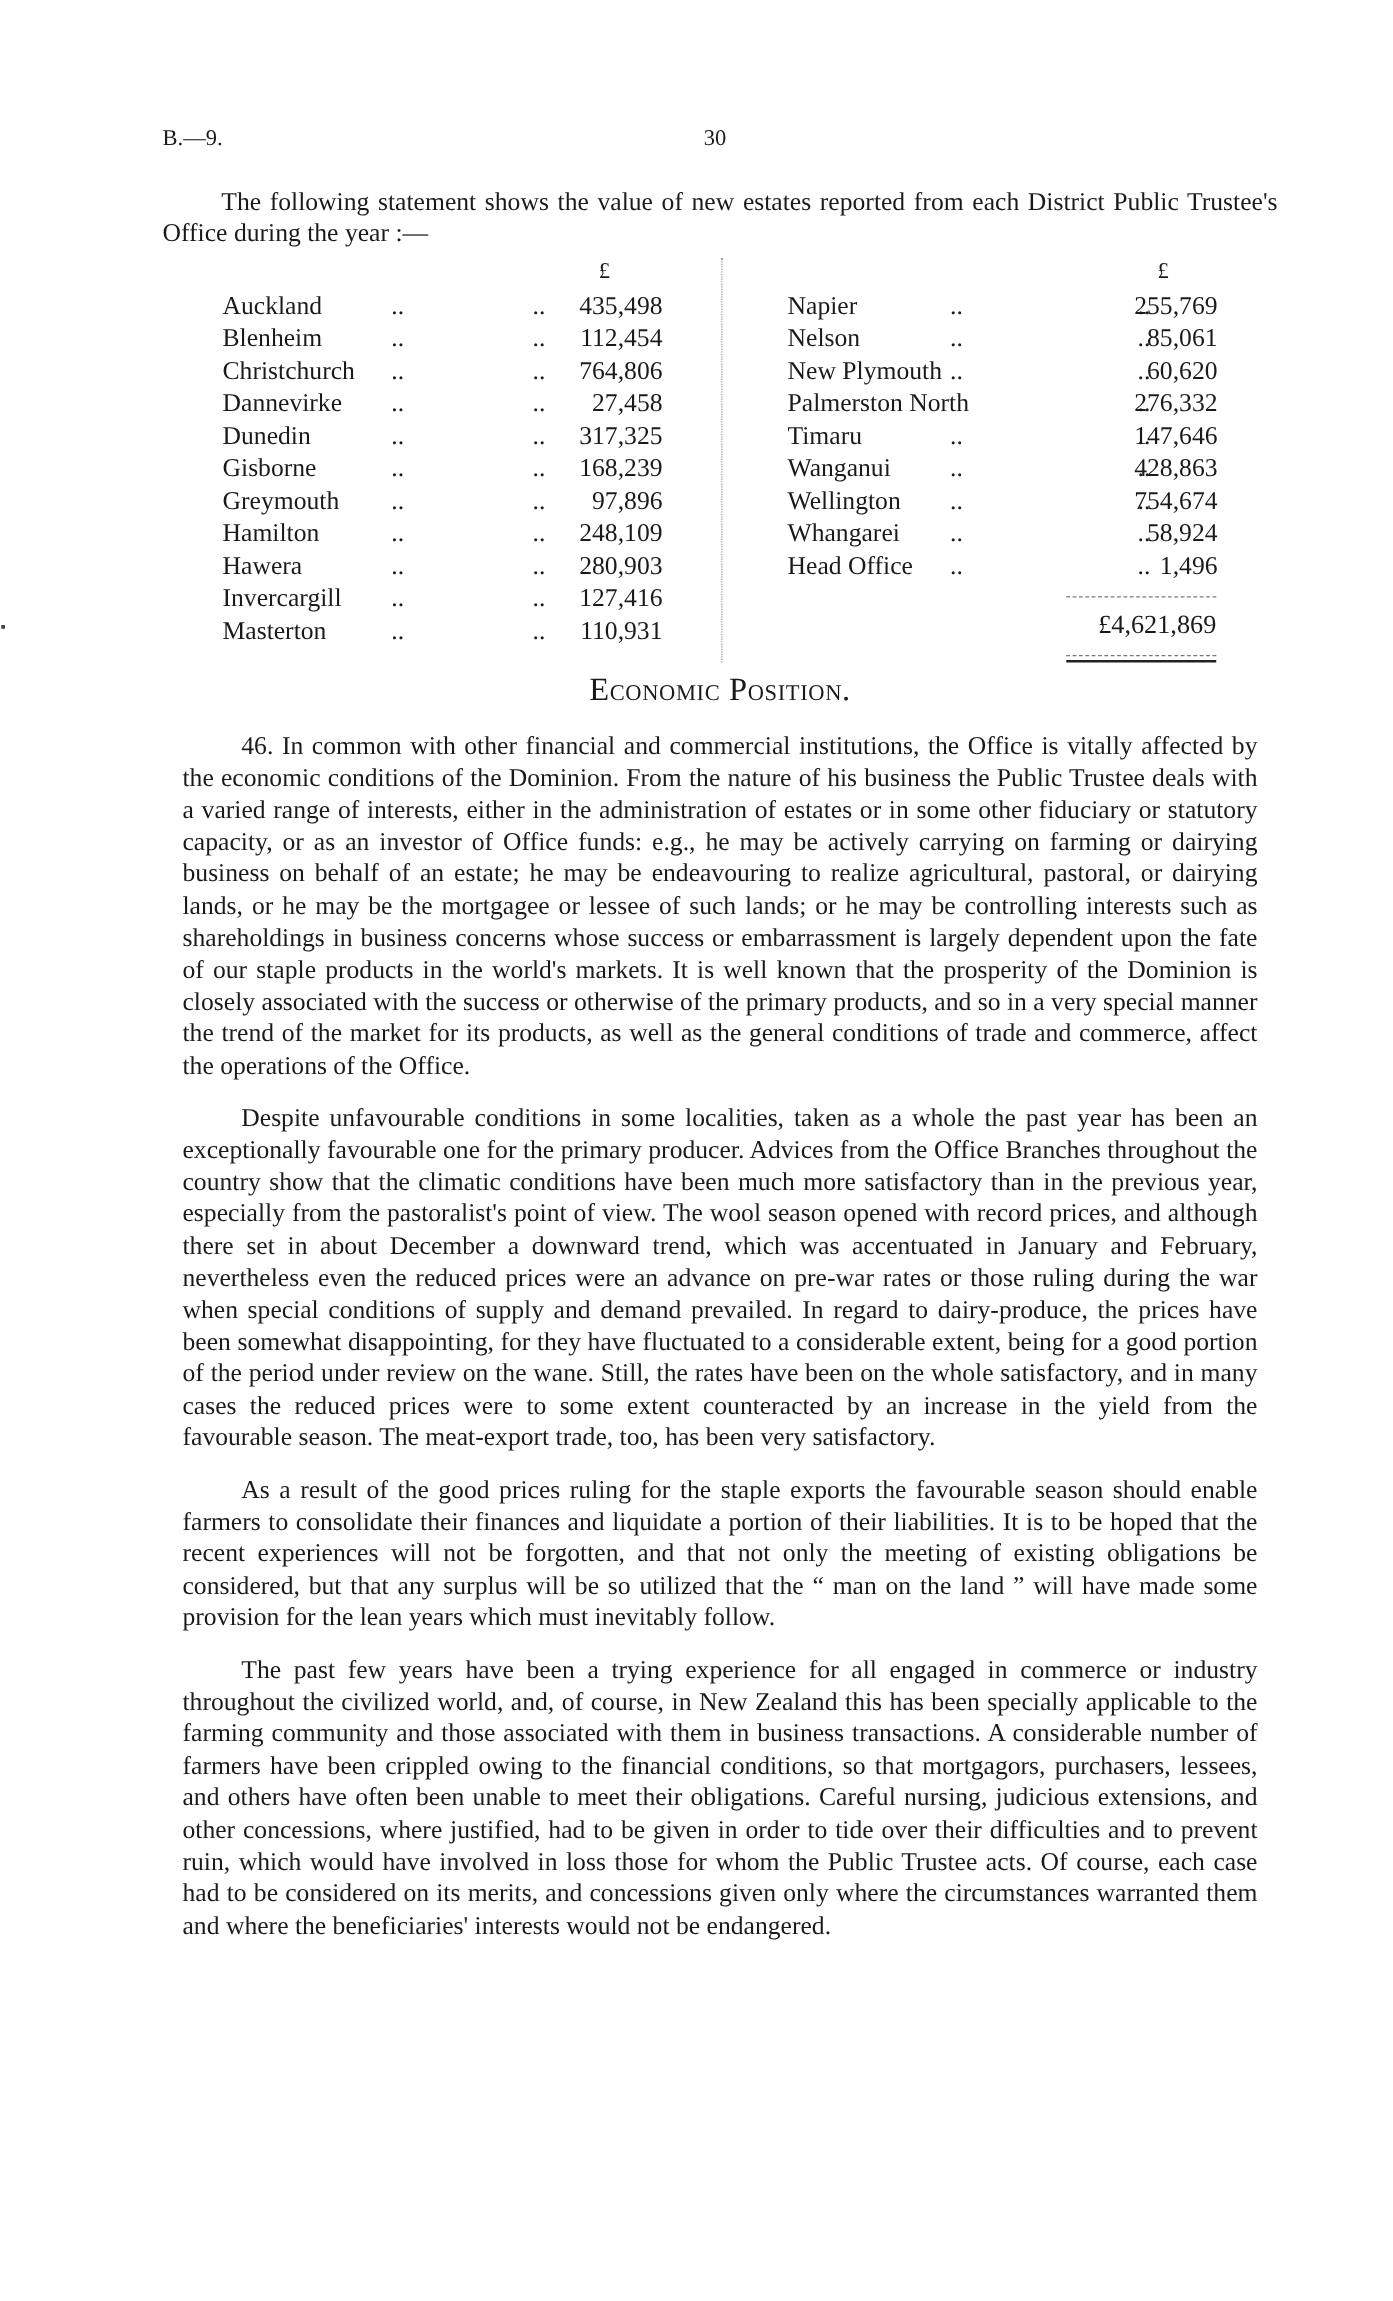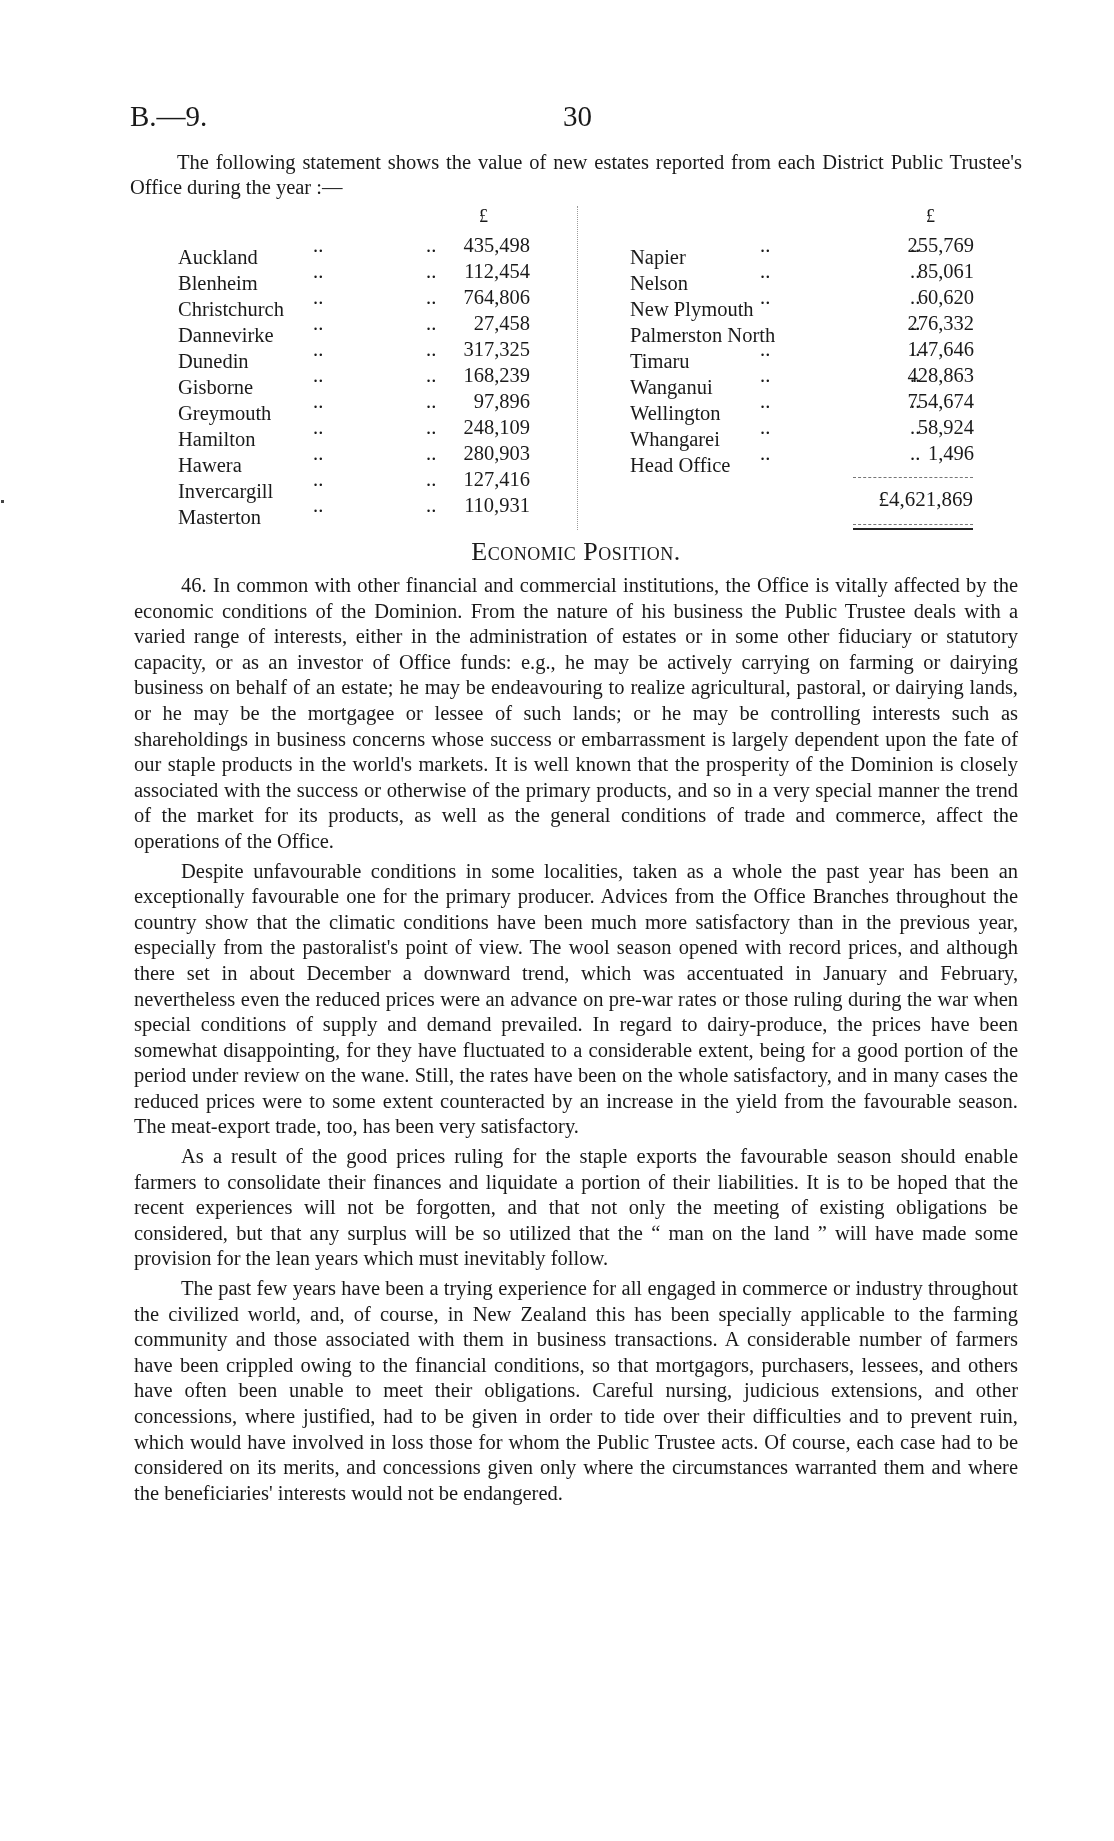--- a/index.html
+++ b/index.html
@@ -1,46 +1,46 @@
 <!DOCTYPE html>
 <html><head>
 <meta charset="utf-8">
 <style>
   html, body { margin: 0; padding: 0; background: #ffffff; }
   body { width: 1114px; height: 1841px; position: relative; overflow: hidden;
          font-family: "Liberation Serif", "DejaVu Serif", serif; color: #1a1a1a; }
   .abs { position: absolute; }
-  .hdr { font-size: 29px; top: 100px; }
+  .hdr { font-size: 18px; top: 100px; }
   #hdr-ref { left: 130px; }
   #hdr-page { left: 563px; }
   .intro { left: 130px; width: 892px; top: 150px; font-size: 20.5px; line-height: 25px;
            text-align: justify; text-align-last: left; }
   .intro .first { text-indent: 47px; }
   .pound { font-size: 18px; top: 206px; }
   #pound-left { left: 479px; }
   #pound-right { left: 926px; }
   .tbl { top: 232px; font-size: 20.5px; }
   .row { height: 26px; line-height: 26px; position: relative; white-space: nowrap; }
   #tbl-left { left: 178px; width: 352px; }
   #tbl-right { left: 630px; width: 344px; }
-  .row .nm { position: absolute; left: 0; margin-top: 12px; }
+  .row .nm { position: absolute; left: 0; }
   .row .d1 { position: absolute; }
   .row .d2 { position: absolute; }
   #tbl-left .d1 { left: 135px; } #tbl-left .d2 { left: 248px; }
   #tbl-right .d1 { left: 130px; } #tbl-right .d2 { left: 280px; }
   .row .val { position: absolute; right: 0; margin-left: 37px; }
   .divider { left: 577px; top: 206px; width: 0; height: 324px; border-left: 1px dotted #9a9a9a; }
   .rule-single { left: 853px; top: 477px; width: 120px; border-top: 1px dashed #777; }
   .total { left: 853px; width: 120px; text-align: right; top: 487px; font-size: 21px; }
   .rule-double { left: 853px; top: 524px; width: 120px; height: 3px;
                  border-top: 1px dashed #777; border-bottom: 2px solid #222; }
   .heading { left: 130px; width: 892px; top: 537px; text-align: center; font-size: 26px;
              font-variant: small-caps; letter-spacing: 0.5px; }
   .body-text { left: 130px; width: 892px; top: 569px; font-size: 20.5px; line-height: 25.6px; }
-  .body-text p { margin: 4px; text-align: justify; text-indent: 47px; }
+  .body-text p { margin: 16px; text-align: justify; text-indent: 47px; }
   .edge-mark { left: 1px; top: 500px; width: 3px; height: 3px; background: #444; }
 </style>
 </head>
 <body>
 
 <div class="abs edge-mark"></div>
 
 <div class="abs hdr" id="hdr-ref">B.—9.</div>
 <div class="abs hdr" id="hdr-page">30</div>
 

